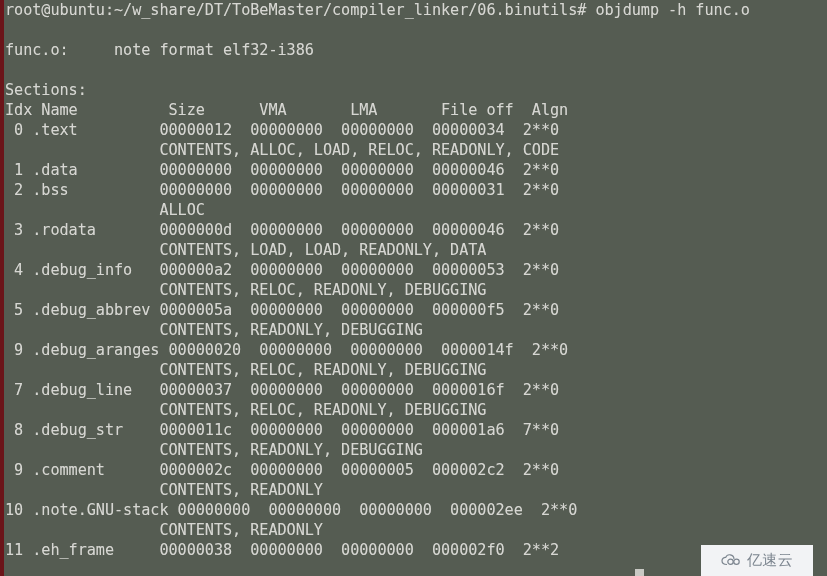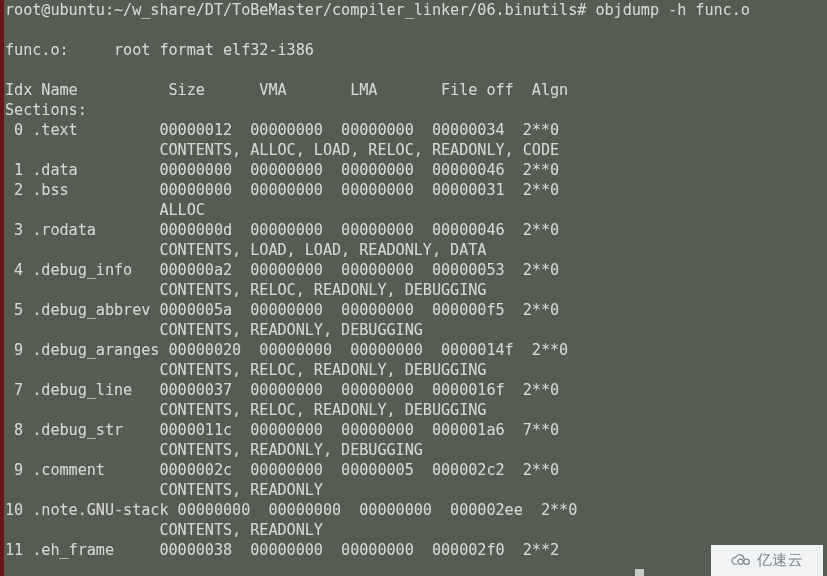--- a/index.html
+++ b/index.html
@@ -44,21 +44,21 @@
     position: absolute;
     left: 635px;
     top: 569px;
     width: 9px;
     height: 7px;
     background: #c9c9c4;
     z-index: 4;
   }
   #watermark {
     position: absolute;
-    right: 4px;
+    right: 14px;
     bottom: 0;
     width: 112px;
     height: 31px;
     background: #f2f3f5;
     display: flex;
     align-items: center;
     justify-content: center;
     gap: 4px;
     z-index: 10;
   }
@@ -86,24 +86,24 @@
 </head>
 <body>
 
 <div id="screen">
 
   <div id="left-border"></div>
 
   <div id="terminal">
     <div class="line">root@ubuntu:~/w_share/DT/ToBeMaster/compiler_linker/06.binutils# objdump -h func.o</div>
     <div class="line"></div>
-    <div class="line">func.o:     root format elf32-i386</div>
+    <div class="line">func.o:     note format elf32-i386</div>
     <div class="line"></div>
+    <div class="line">Sections:</div>
     <div class="line">Idx Name          Size      VMA       LMA       File off  Algn</div>
-    <div class="line">Sections:</div>
 
     <div class="line"> 0 .text         00000012  00000000  00000000  00000034  2**0</div>
     <div class="line">                 CONTENTS, ALLOC, LOAD, RELOC, READONLY, CODE</div>
     <div class="line"> 1 .data         00000000  00000000  00000000  00000046  2**0</div>
     <div class="line"> 2 .bss          00000000  00000000  00000000  00000031  2**0</div>
     <div class="line">                 ALLOC</div>
     <div class="line"> 3 .rodata       0000000d  00000000  00000000  00000046  2**0</div>
     <div class="line">                 CONTENTS, LOAD, LOAD, READONLY, DATA</div>
     <div class="line"> 4 .debug_info   000000a2  00000000  00000000  00000053  2**0</div>
     <div class="line">                 CONTENTS, RELOC, READONLY, DEBUGGING</div>

